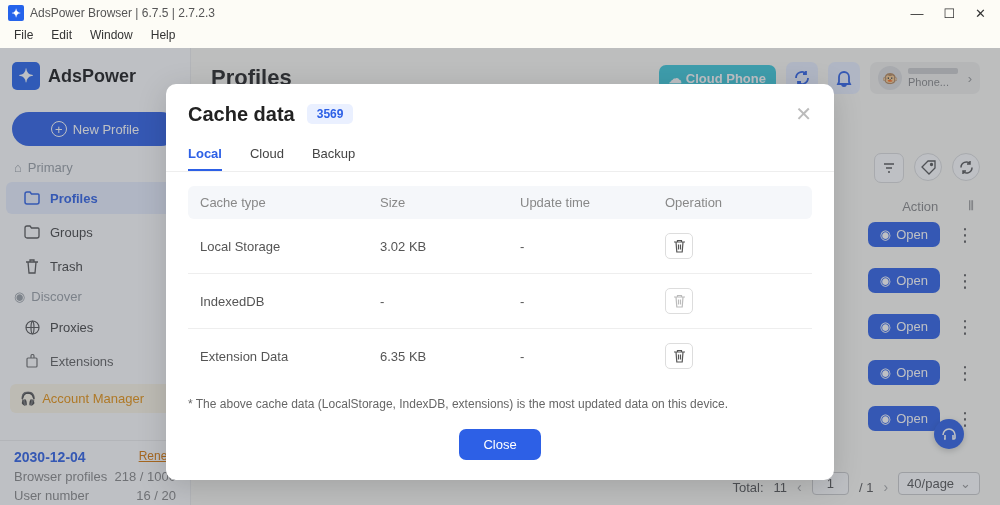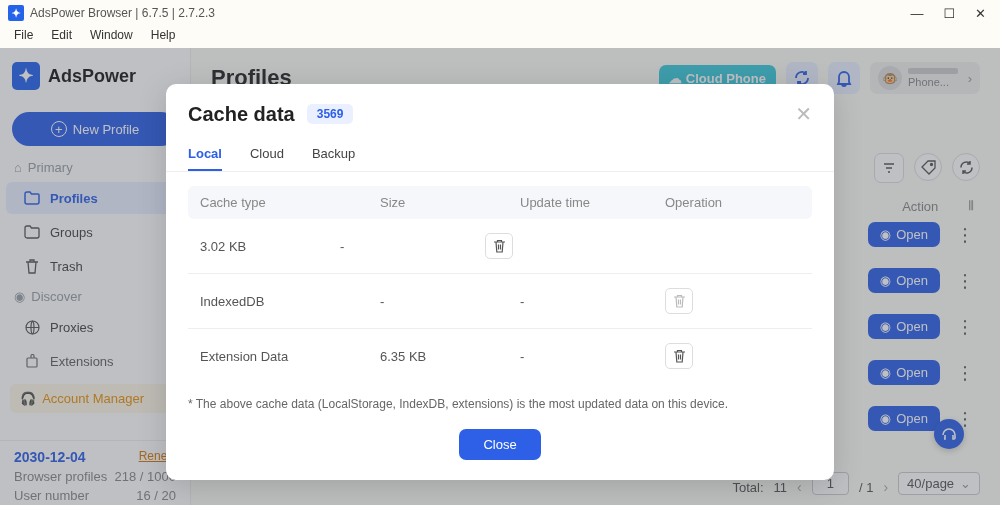--- a/index.html
+++ b/index.html
@@ -296,20 +296,21 @@
         <div class="tab">Backup</div>
       </div>
       <div class="table">
         <div class="thead">
           <div class="col1">Cache type</div>
           <div class="col2">Size</div>
           <div class="col3">Update time</div>
           <div class="col4">Operation</div>
         </div>
         <div class="trow">
+          <div class="col1">Local Storage</div>
           <div class="col2">3.02 KB</div>
           <div class="col3">-</div>
           <div class="col4">
               <button class="del-btn">
                 <svg width="13" height="14" viewBox="0 0 13 14" fill="none" stroke="#555" stroke-width="1.2">
                   <path d="M1 3h11M4.5 3V1.5h4V3M3 3l.8 10h5.4L10 3M5.5 5.5v5M7.5 5.5v5"></path>
                 </svg>
               </button>
             </div>
         </div>

